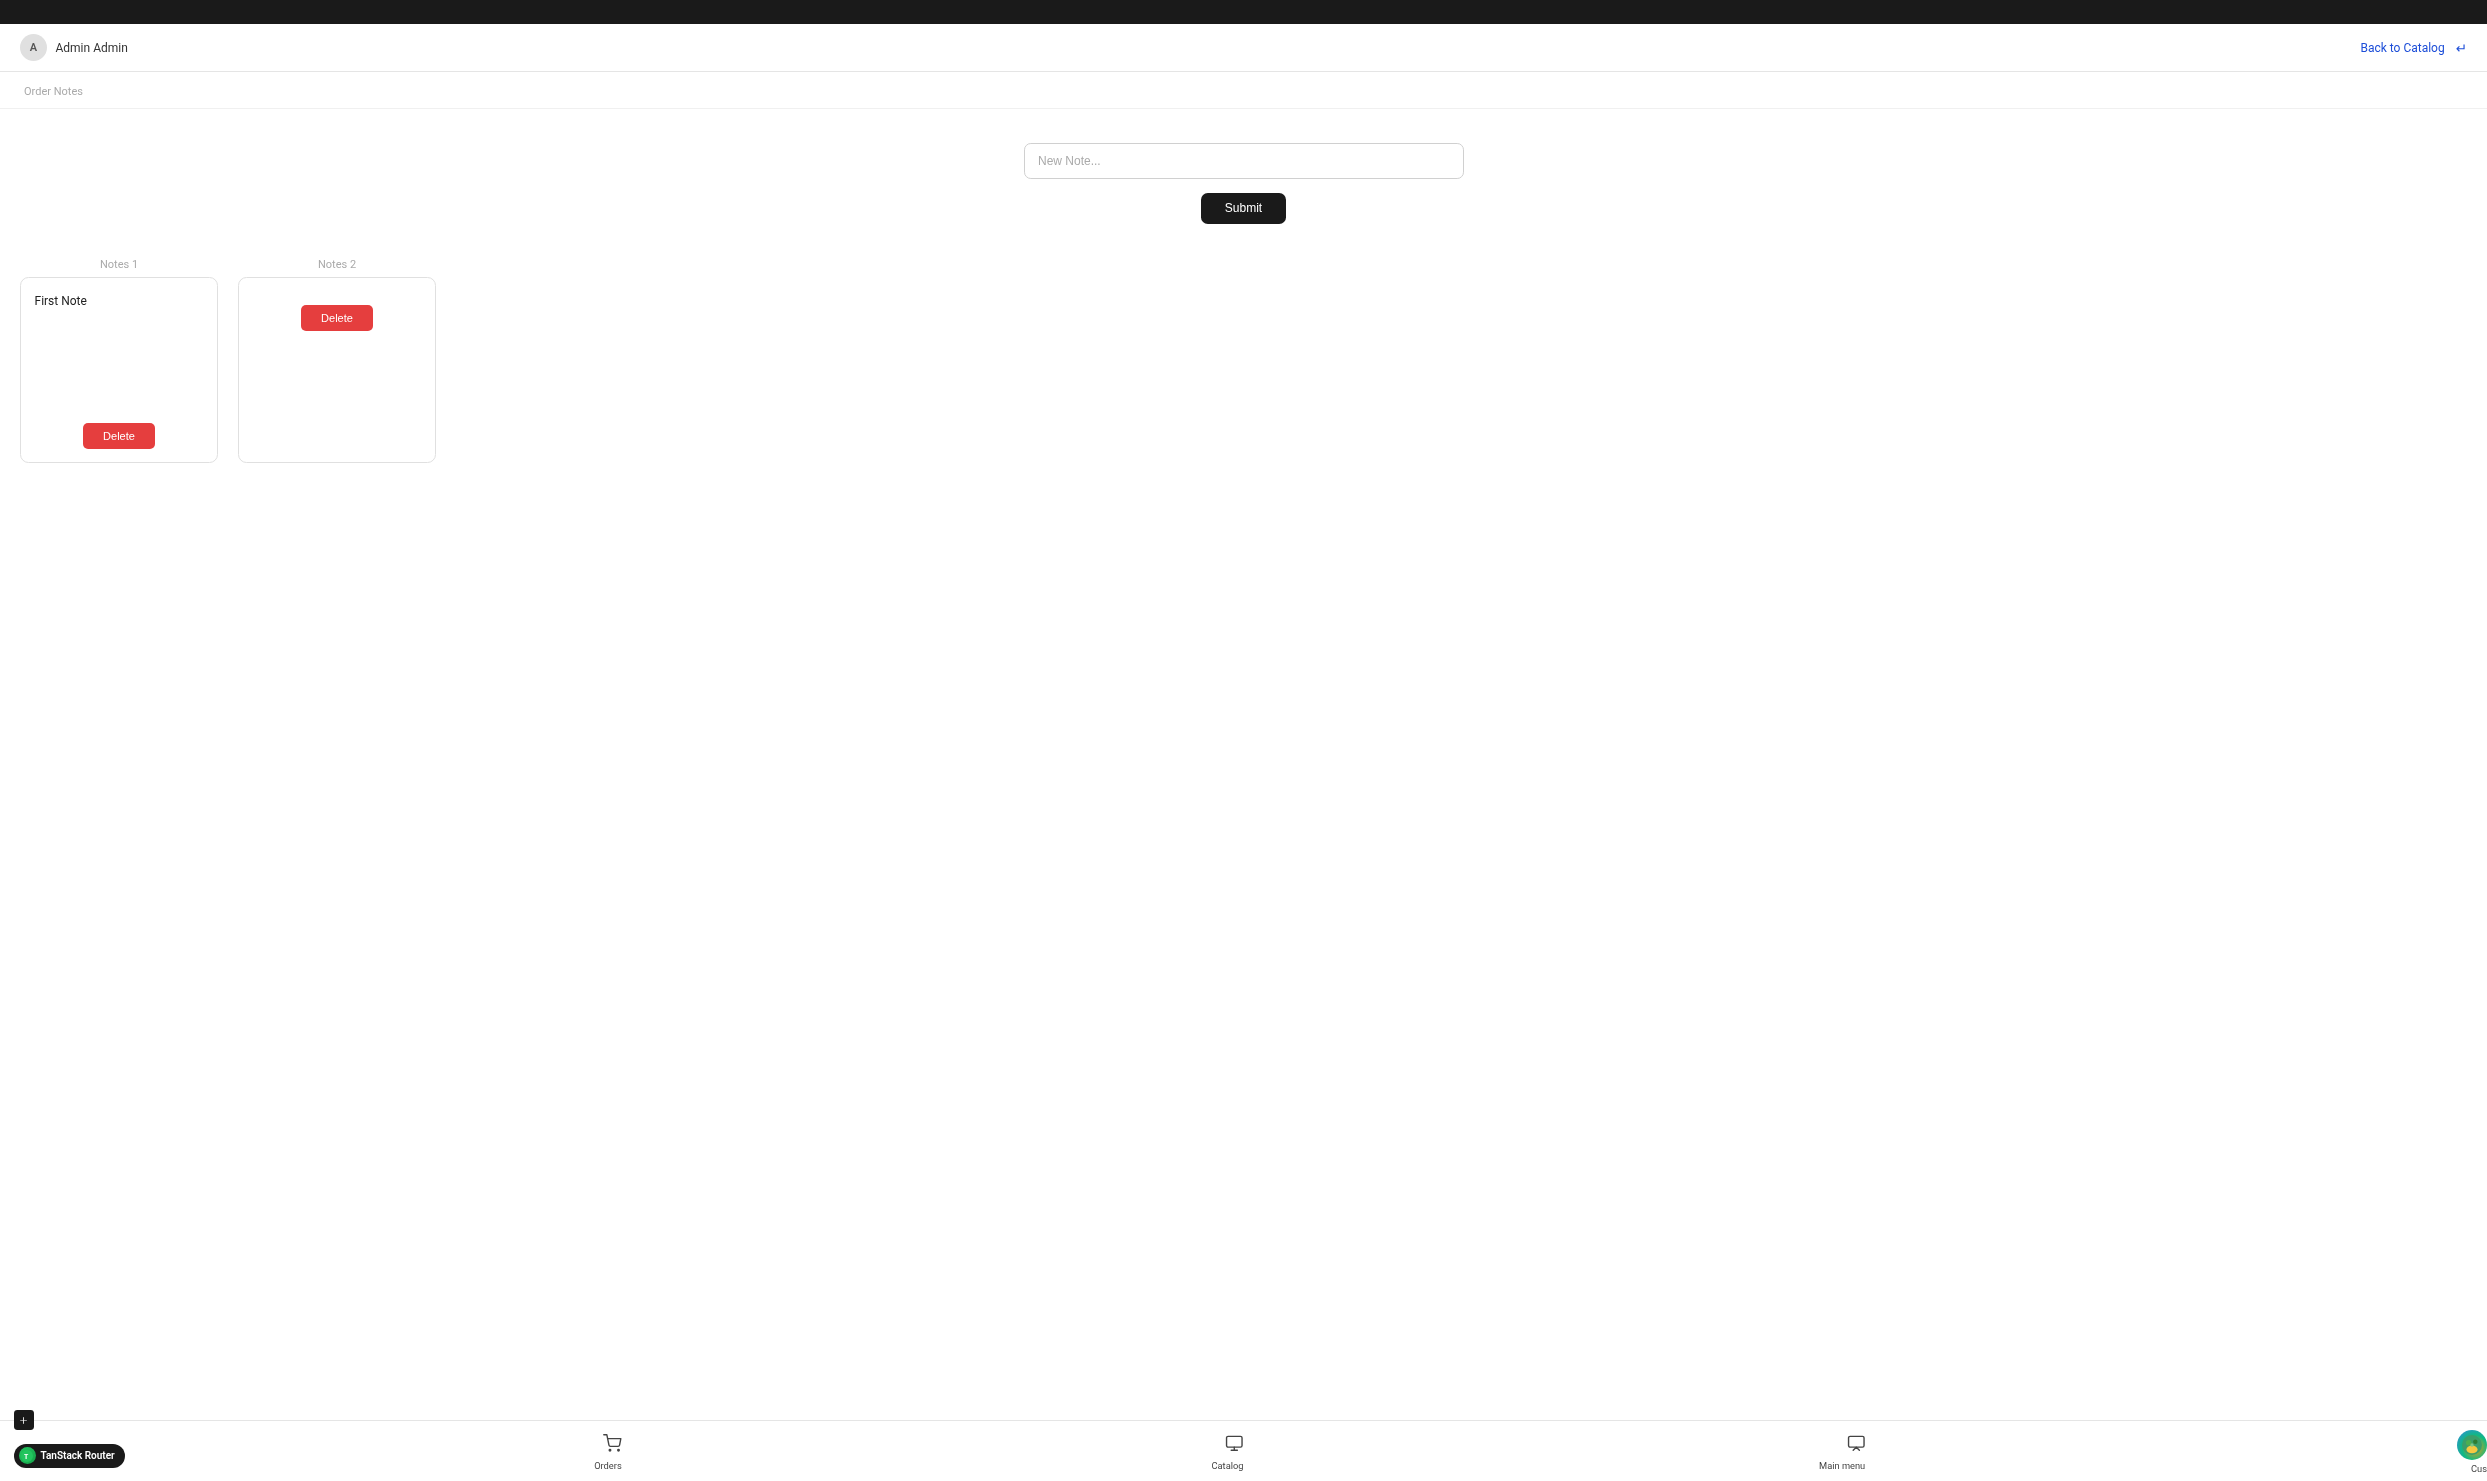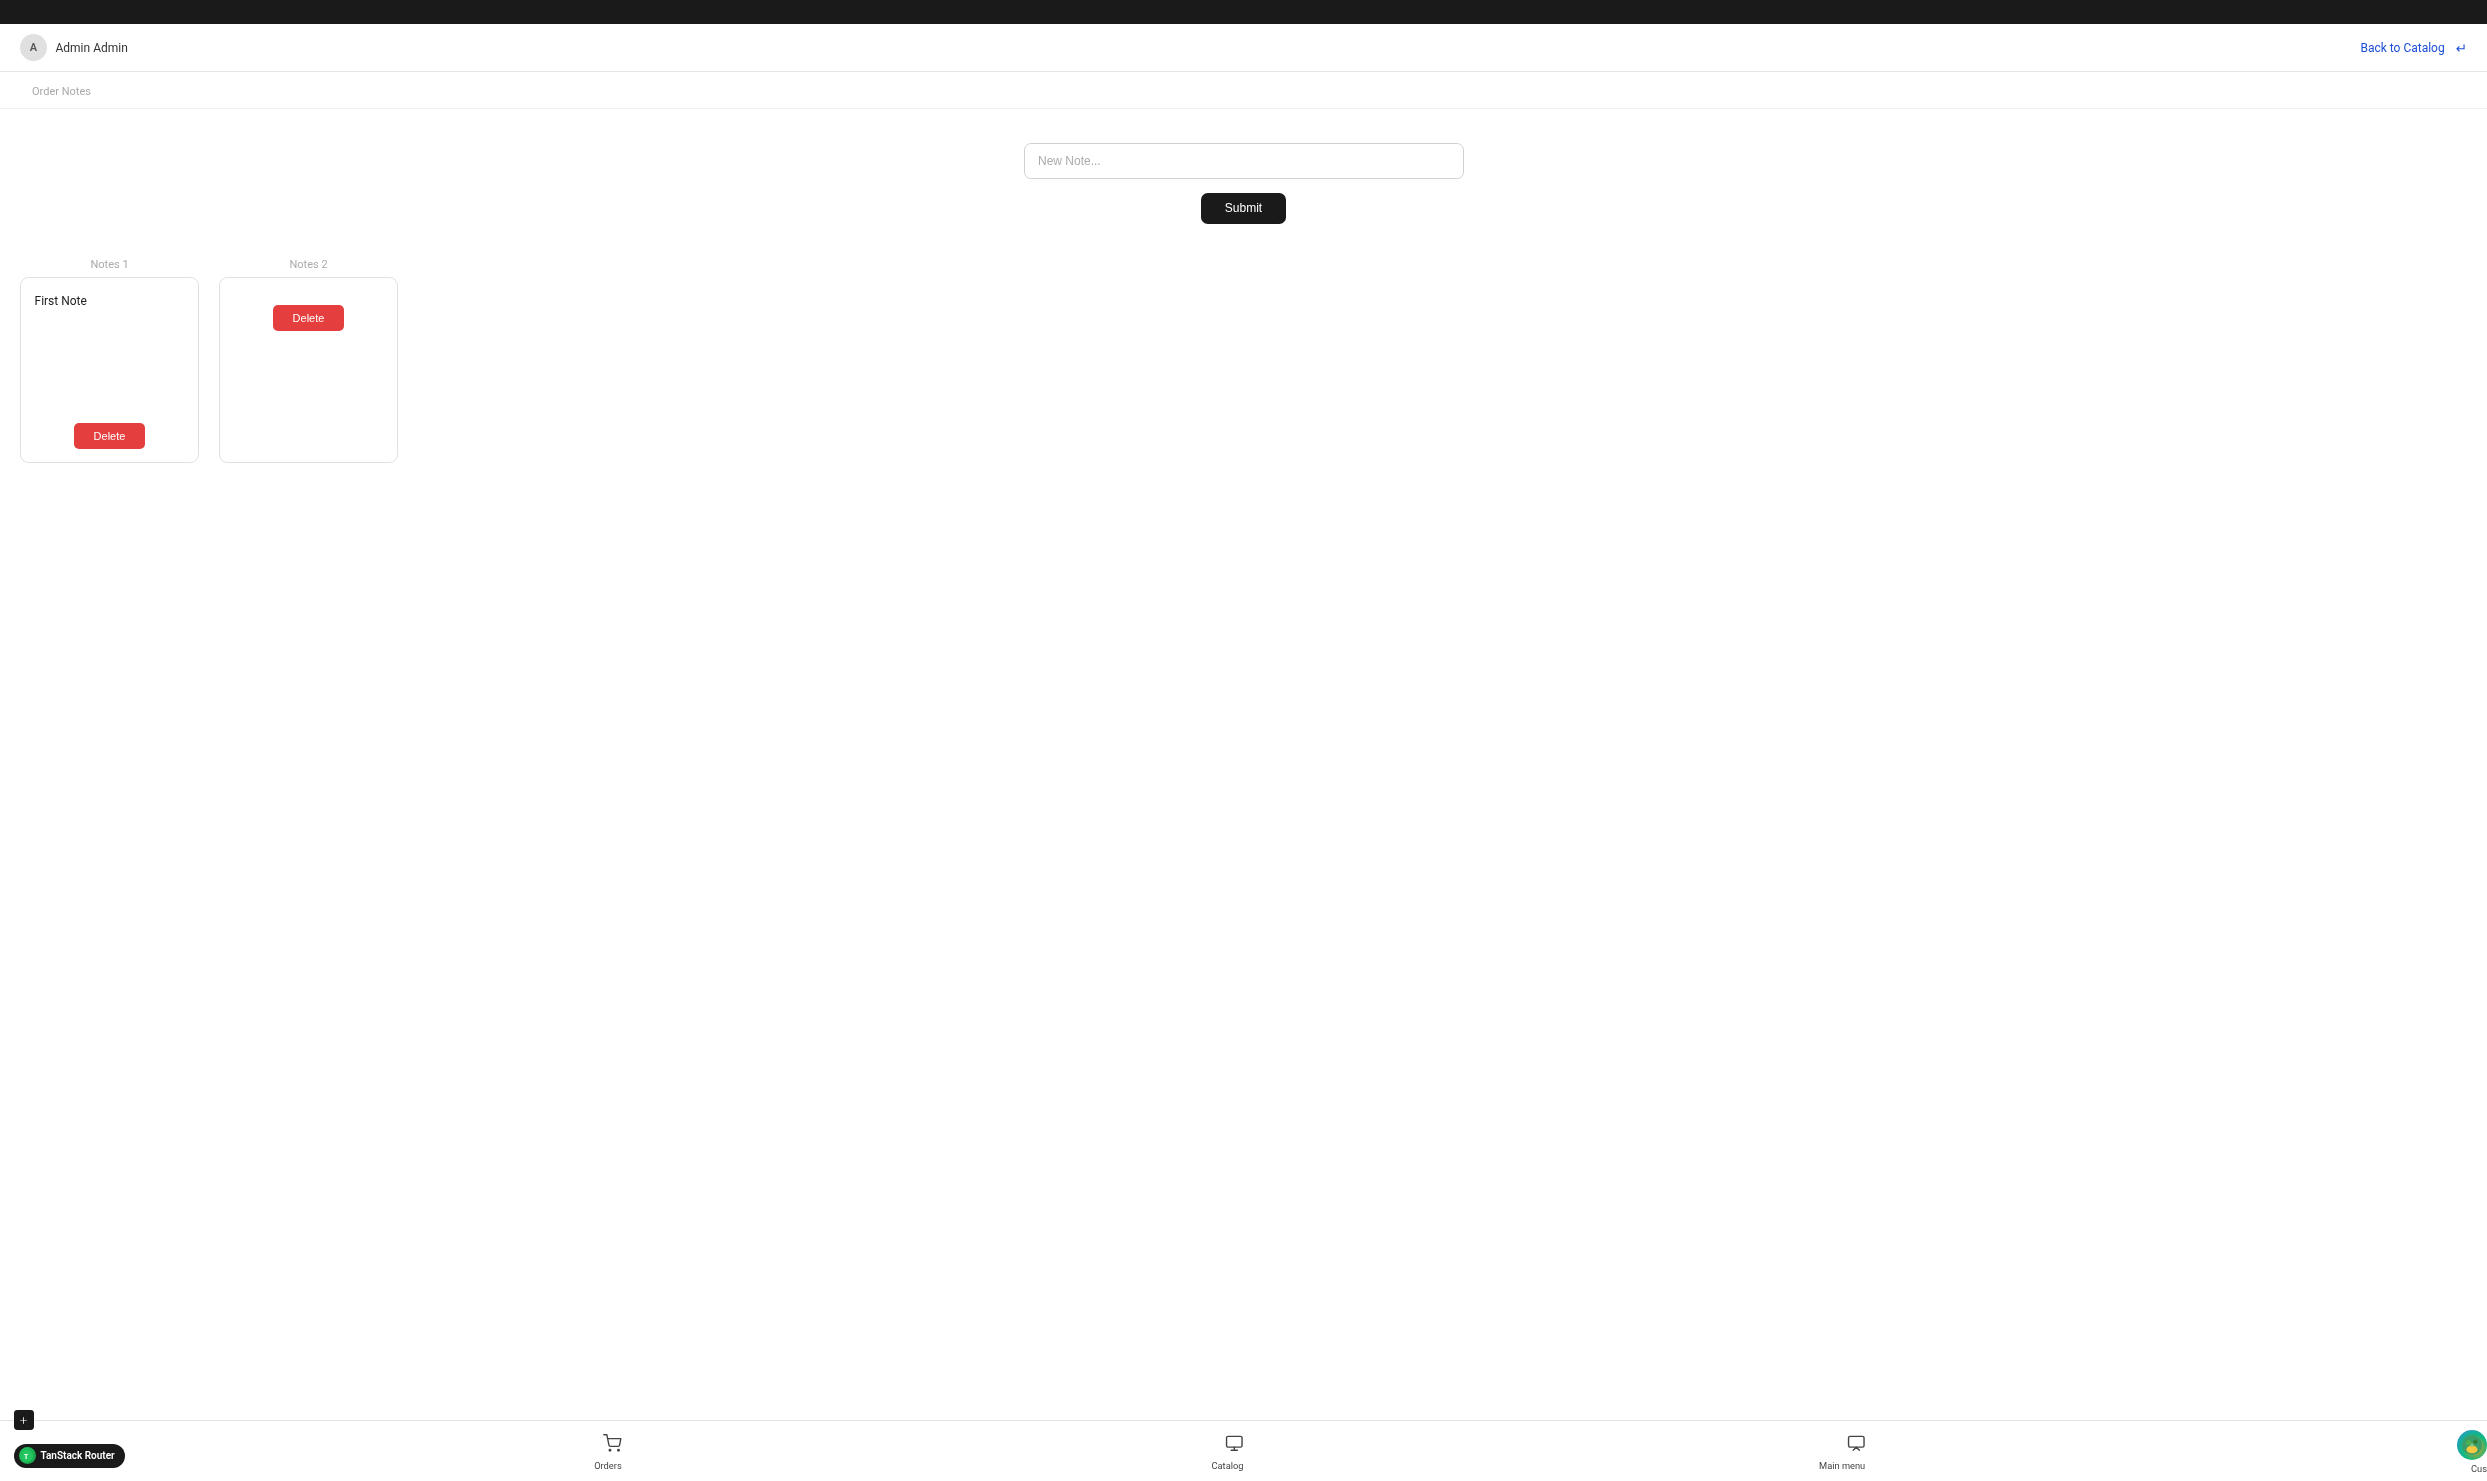--- a/index.html
+++ b/index.html
@@ -57,21 +57,21 @@
       color: #1d4ed8;
       cursor: pointer;
       text-decoration: none;
     }
     .back-arrow {
       font-size: 13.5px;
     }
 
     
     .breadcrumb-bar {
-      padding: 10px 32px;
+      padding: 10px 24px;
       border-bottom: 0.8px solid #f0f0f0;
       flex-shrink: 0;
     }
     .breadcrumb-text {
       font-size: 11px;
       color: #aaa;
     }
 
     
     .main-content {
@@ -133,21 +133,21 @@
       align-items: center;
       gap: 6.8px;
     }
     .note-column-label {
       font-size: 11px;
       color: #aaa;
       font-weight: 400;
       align-self: center;
     }
     .note-card {
-      width: 179px;
+      width: 198px;
       min-height: 186px;
       border: 0.8px solid #e0e0e0;
       border-radius: 8.5px;
       padding: 13.5px;
       display: flex;
       flex-direction: column;
       justify-content: space-between;
       background: #fff;
     }
     .note-card-content {

